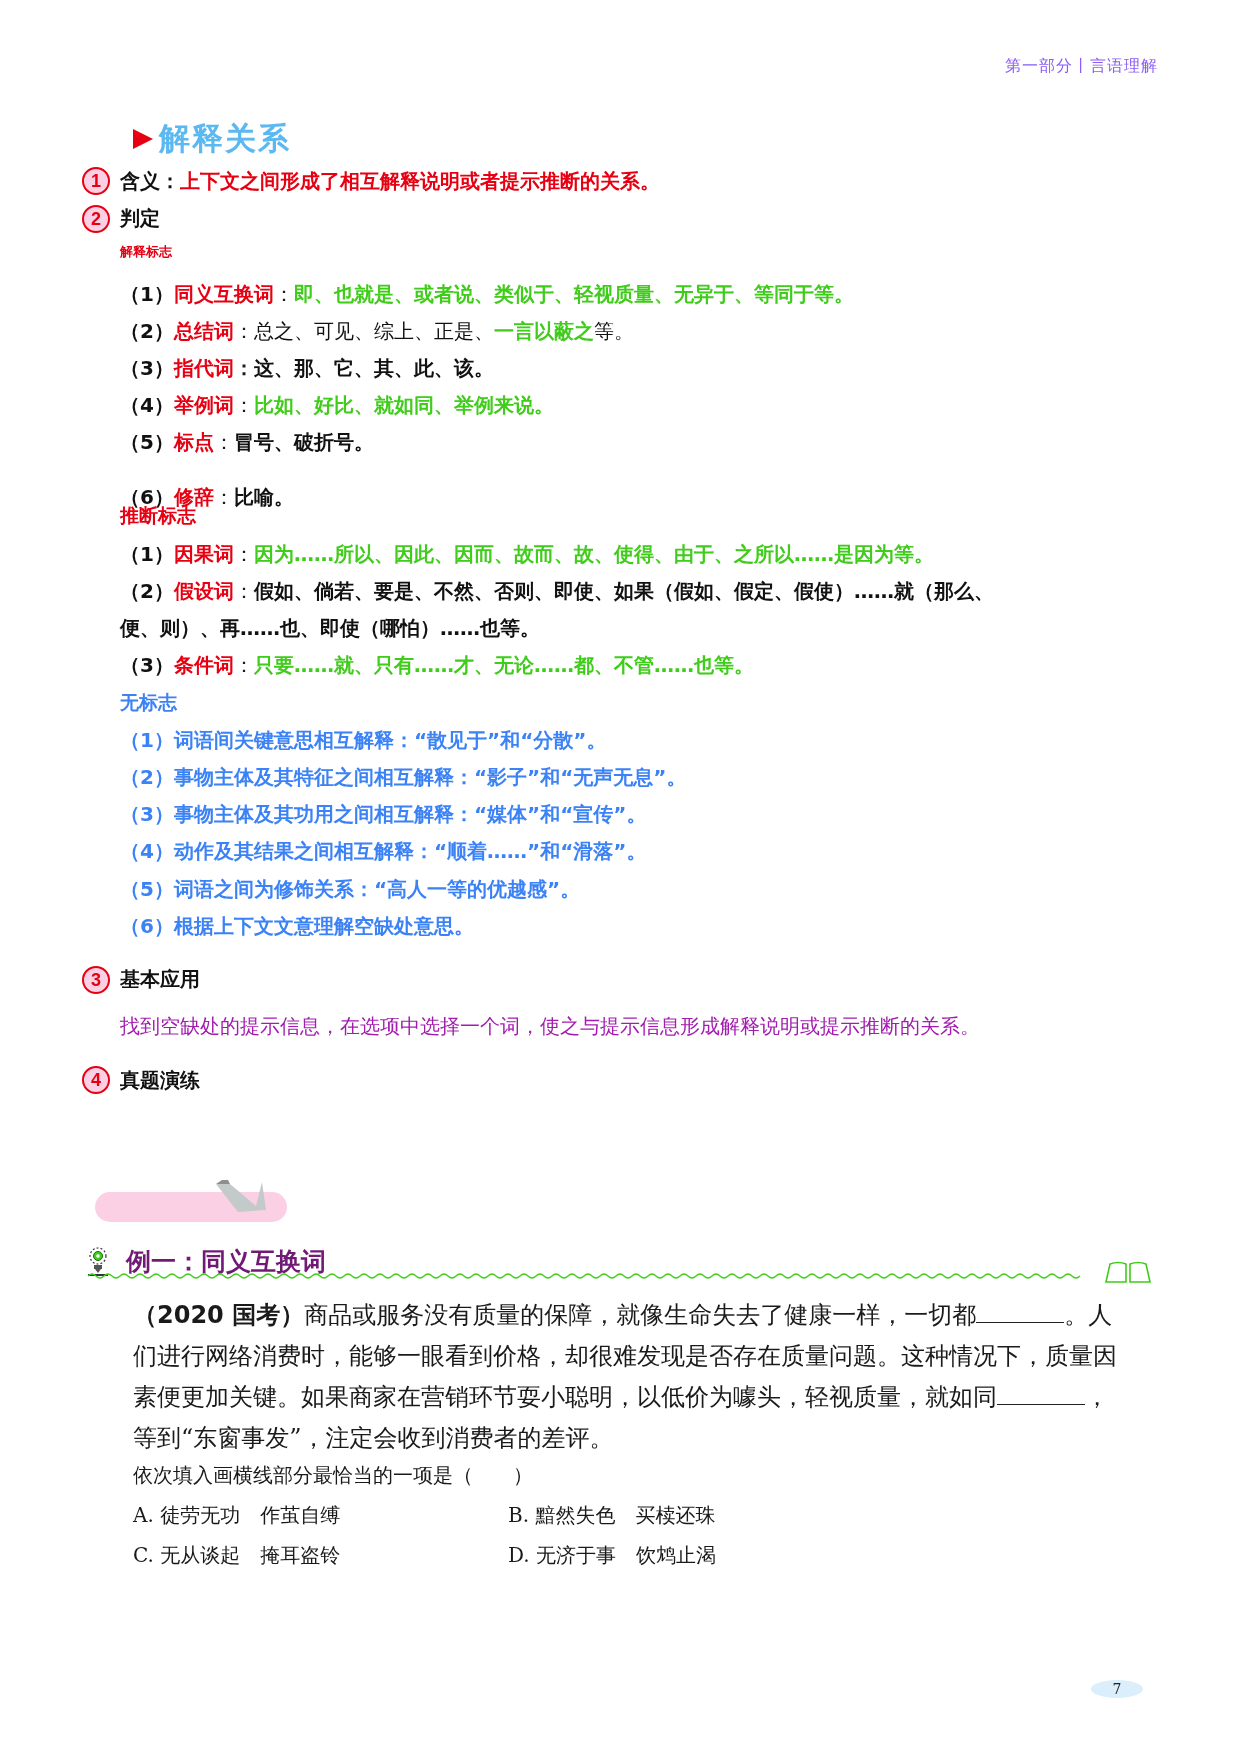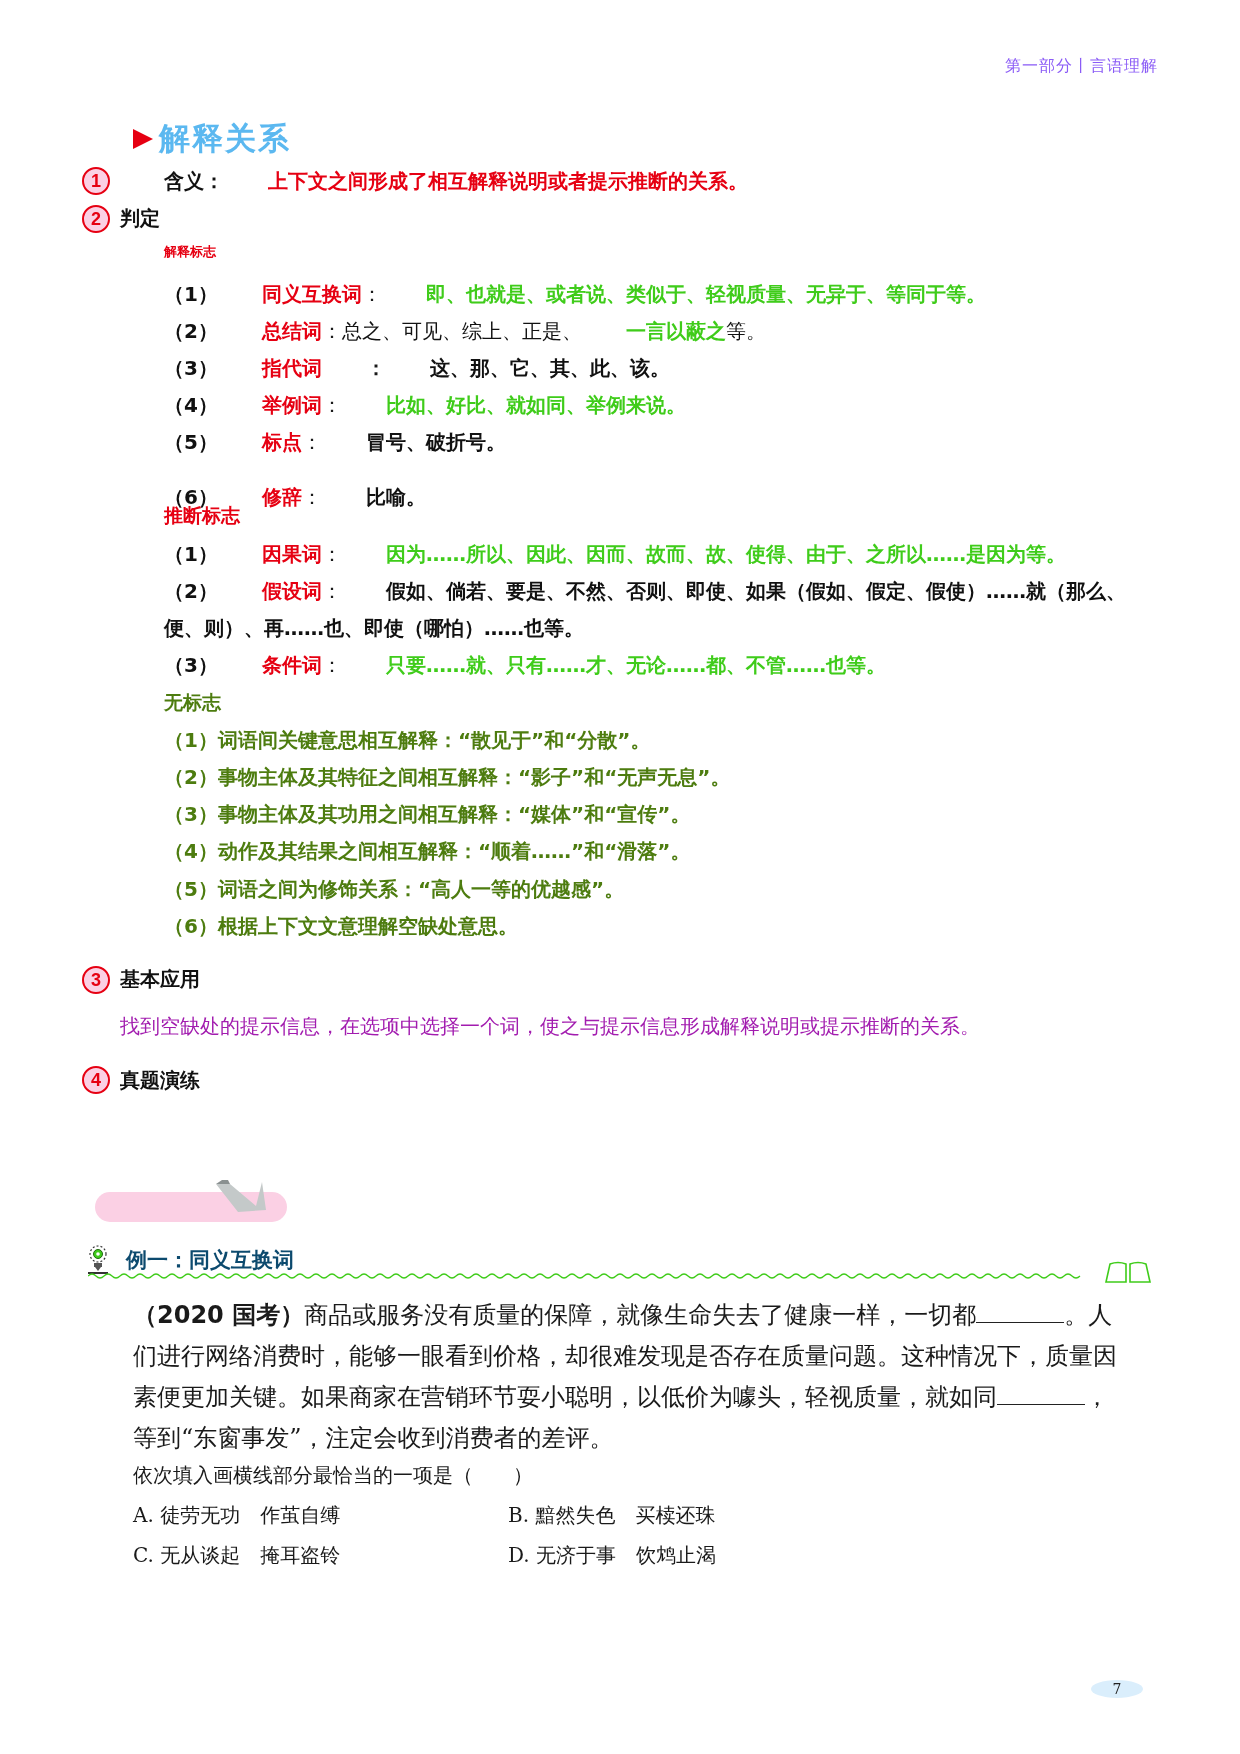--- a/index.html
+++ b/index.html
@@ -9,31 +9,31 @@
   .header-running { position:absolute; top:56px; right:82px; font-size:16px; color:#8b5cf6; letter-spacing:1px; }
 
   .section-title { position:absolute; left:133px; top:118px; display:flex; align-items:center; }
   .tri { width:0; height:0; border-top:10px solid transparent; border-bottom:10px solid transparent; border-left:20px solid #e60012; margin-right:6px; }
   .section-title .t { font-size:31px; font-weight:bold; color:#5bb8f0; letter-spacing:2px; }
 
   .num-badge { position:absolute; width:28px; height:28px; border-radius:50%; border:2.5px solid #e60012; background:#fbd0e4; color:#e60012; font-weight:bold; font-size:18px; display:flex; align-items:center; justify-content:center; font-family:"Liberation Sans",sans-serif; }
 
   .h-black { position:absolute; font-size:20px; font-weight:bold; color:#111; }
   .line { position:absolute; font-size:20px; white-space:nowrap; }
-  .b { font-weight:bold;margin-left:44px; }
+  .b { font-weight:bold; }
   .red { color:#e60012; }
   .green { color:#3fcc1a; }
-  .blue { color:#4d7c0f; }
+  .blue { color:#3b82f6; }
   .black { color:#111; }
 
   .pill { position:absolute; left:95px; top:1192px; width:192px; height:30px; background:#fbd0e4; border-radius:15px; }
   .arrow-deco { position:absolute; left:216px; top:1180px; width:56px; height:38px; }
 
   .example-head { position:absolute; left:88px; top:1245px; display:flex; align-items:center; }
-  .example-head .t { font-size:21px; font-weight:bold; color:#0c4a6e; margin-left:18px; }
+  .example-head .t { font-size:25px; font-weight:bold; color:#701a75; margin-left:18px; }
   .wave { position:absolute; left:88px; top:1272px; width:1025px; height:8px; }
   .book { position:absolute; left:1104px; top:1260px; width:48px; height:24px; }
 
   .para { position:absolute; left:133px; width:990px; font-family:"DejaVu Serif","Liberation Serif",serif; font-size:24px; line-height:41px; color:#1a1a1a; }
   .para .src { font-family:"DejaVu Sans","Liberation Sans",sans-serif; font-weight:bold; }
   .blank { display:inline-block; width:88px; border-bottom:1.5px solid #222; height:20px; vertical-align:baseline; }
 
   .q { position:absolute; font-family:"DejaVu Serif","Liberation Serif",serif; font-size:20px; color:#1a1a1a; white-space:nowrap; }
 
   .page-num { position:absolute; left:1091px; top:1680px; width:52px; height:18px; border-radius:50%; background:#daeefc; display:flex; align-items:center; justify-content:center; font-family:"DejaVu Serif","Liberation Serif",serif; font-size:14px; color:#222; }

